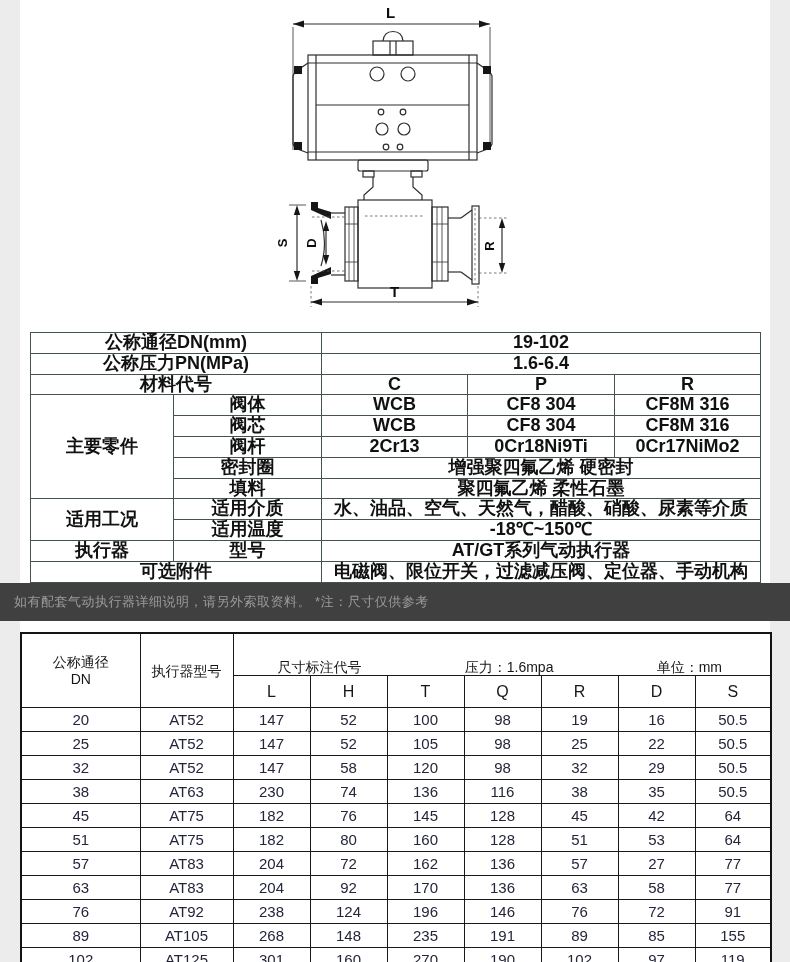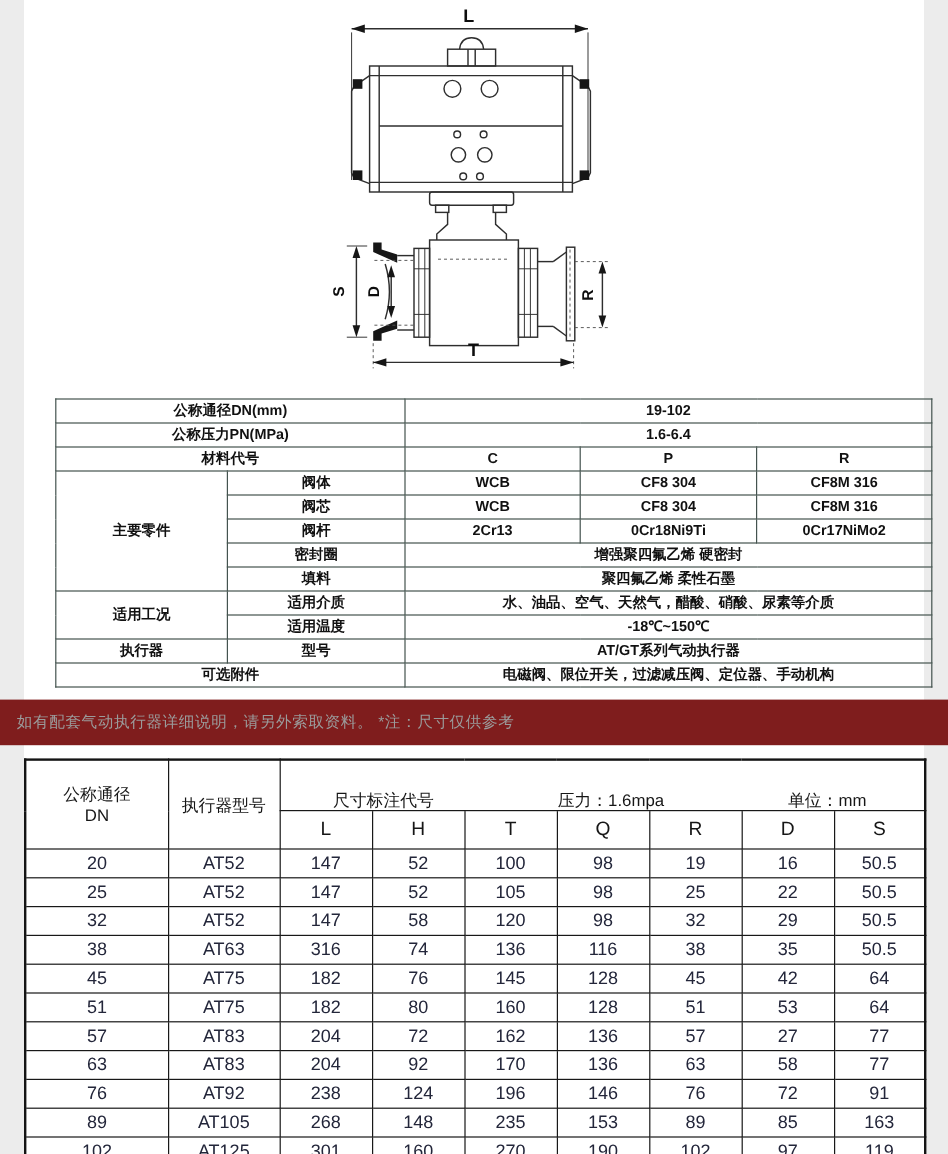--- a/index.html
+++ b/index.html
@@ -16,29 +16,29 @@
   .thin{stroke:#2e2e2e;fill:none;stroke-width:0.8px;}
   .dash{stroke:#555;fill:none;stroke-width:0.8px;stroke-dasharray:2.5,2.5;}
   .blk{fill:#161616;stroke:none;}
   .dimtext{fill:#0d0d0d;font-weight:bold;font-size:15px;font-family:"Liberation Sans",sans-serif;}
   .dimtext.small{font-size:13px;}
 
   
   .spec-table{
     position:absolute;left:30px;top:332px;width:730px;
     border-collapse:collapse;table-layout:fixed;
-    font-size:12px;color:#111;margin-left:16px;
+    font-size:18px;color:#111;
   }
   .spec-table td{border:1px solid #44534f;text-align:center;height:19px;padding:0 3px;line-height:1.1;}
   .spec-table .lbl{font-weight:bold;}
   .spec-table .val{font-weight:bold;}
 
   
   .note-band{
-    position:absolute;left:0;top:583px;width:790px;height:38px;background:#7f1d1d;
+    position:absolute;left:0;top:583px;width:790px;height:38px;background:#404040;
     display:flex;align-items:center;
   }
   .note-band span{padding-left:14px;font-size:13px;color:#9b9b9b;letter-spacing:0.5px;}
 
   
   .dim-table{
     position:absolute;left:20px;top:632px;width:750px;
     border-collapse:collapse;table-layout:fixed;
     border:2.5px solid #141414;color:#23263a;
   }
@@ -323,21 +323,21 @@
           <td>58</td>
           <td>120</td>
           <td>98</td>
           <td>32</td>
           <td>29</td>
           <td>50.5</td>
         </tr>
         <tr>
           <td>38</td>
           <td>AT63</td>
-          <td>316</td>
+          <td>230</td>
           <td>74</td>
           <td>136</td>
           <td>116</td>
           <td>38</td>
           <td>35</td>
           <td>50.5</td>
         </tr>
         <tr>
           <td>45</td>
           <td>AT75</td>
@@ -392,24 +392,24 @@
           <td>76</td>
           <td>72</td>
           <td>91</td>
         </tr>
         <tr>
           <td>89</td>
           <td>AT105</td>
           <td>268</td>
           <td>148</td>
           <td>235</td>
-          <td>153</td>
+          <td>191</td>
           <td>89</td>
           <td>85</td>
-          <td>163</td>
+          <td>155</td>
         </tr>
         <tr>
           <td>102</td>
           <td>AT125</td>
           <td>301</td>
           <td>160</td>
           <td>270</td>
           <td>190</td>
           <td>102</td>
           <td>97</td>

